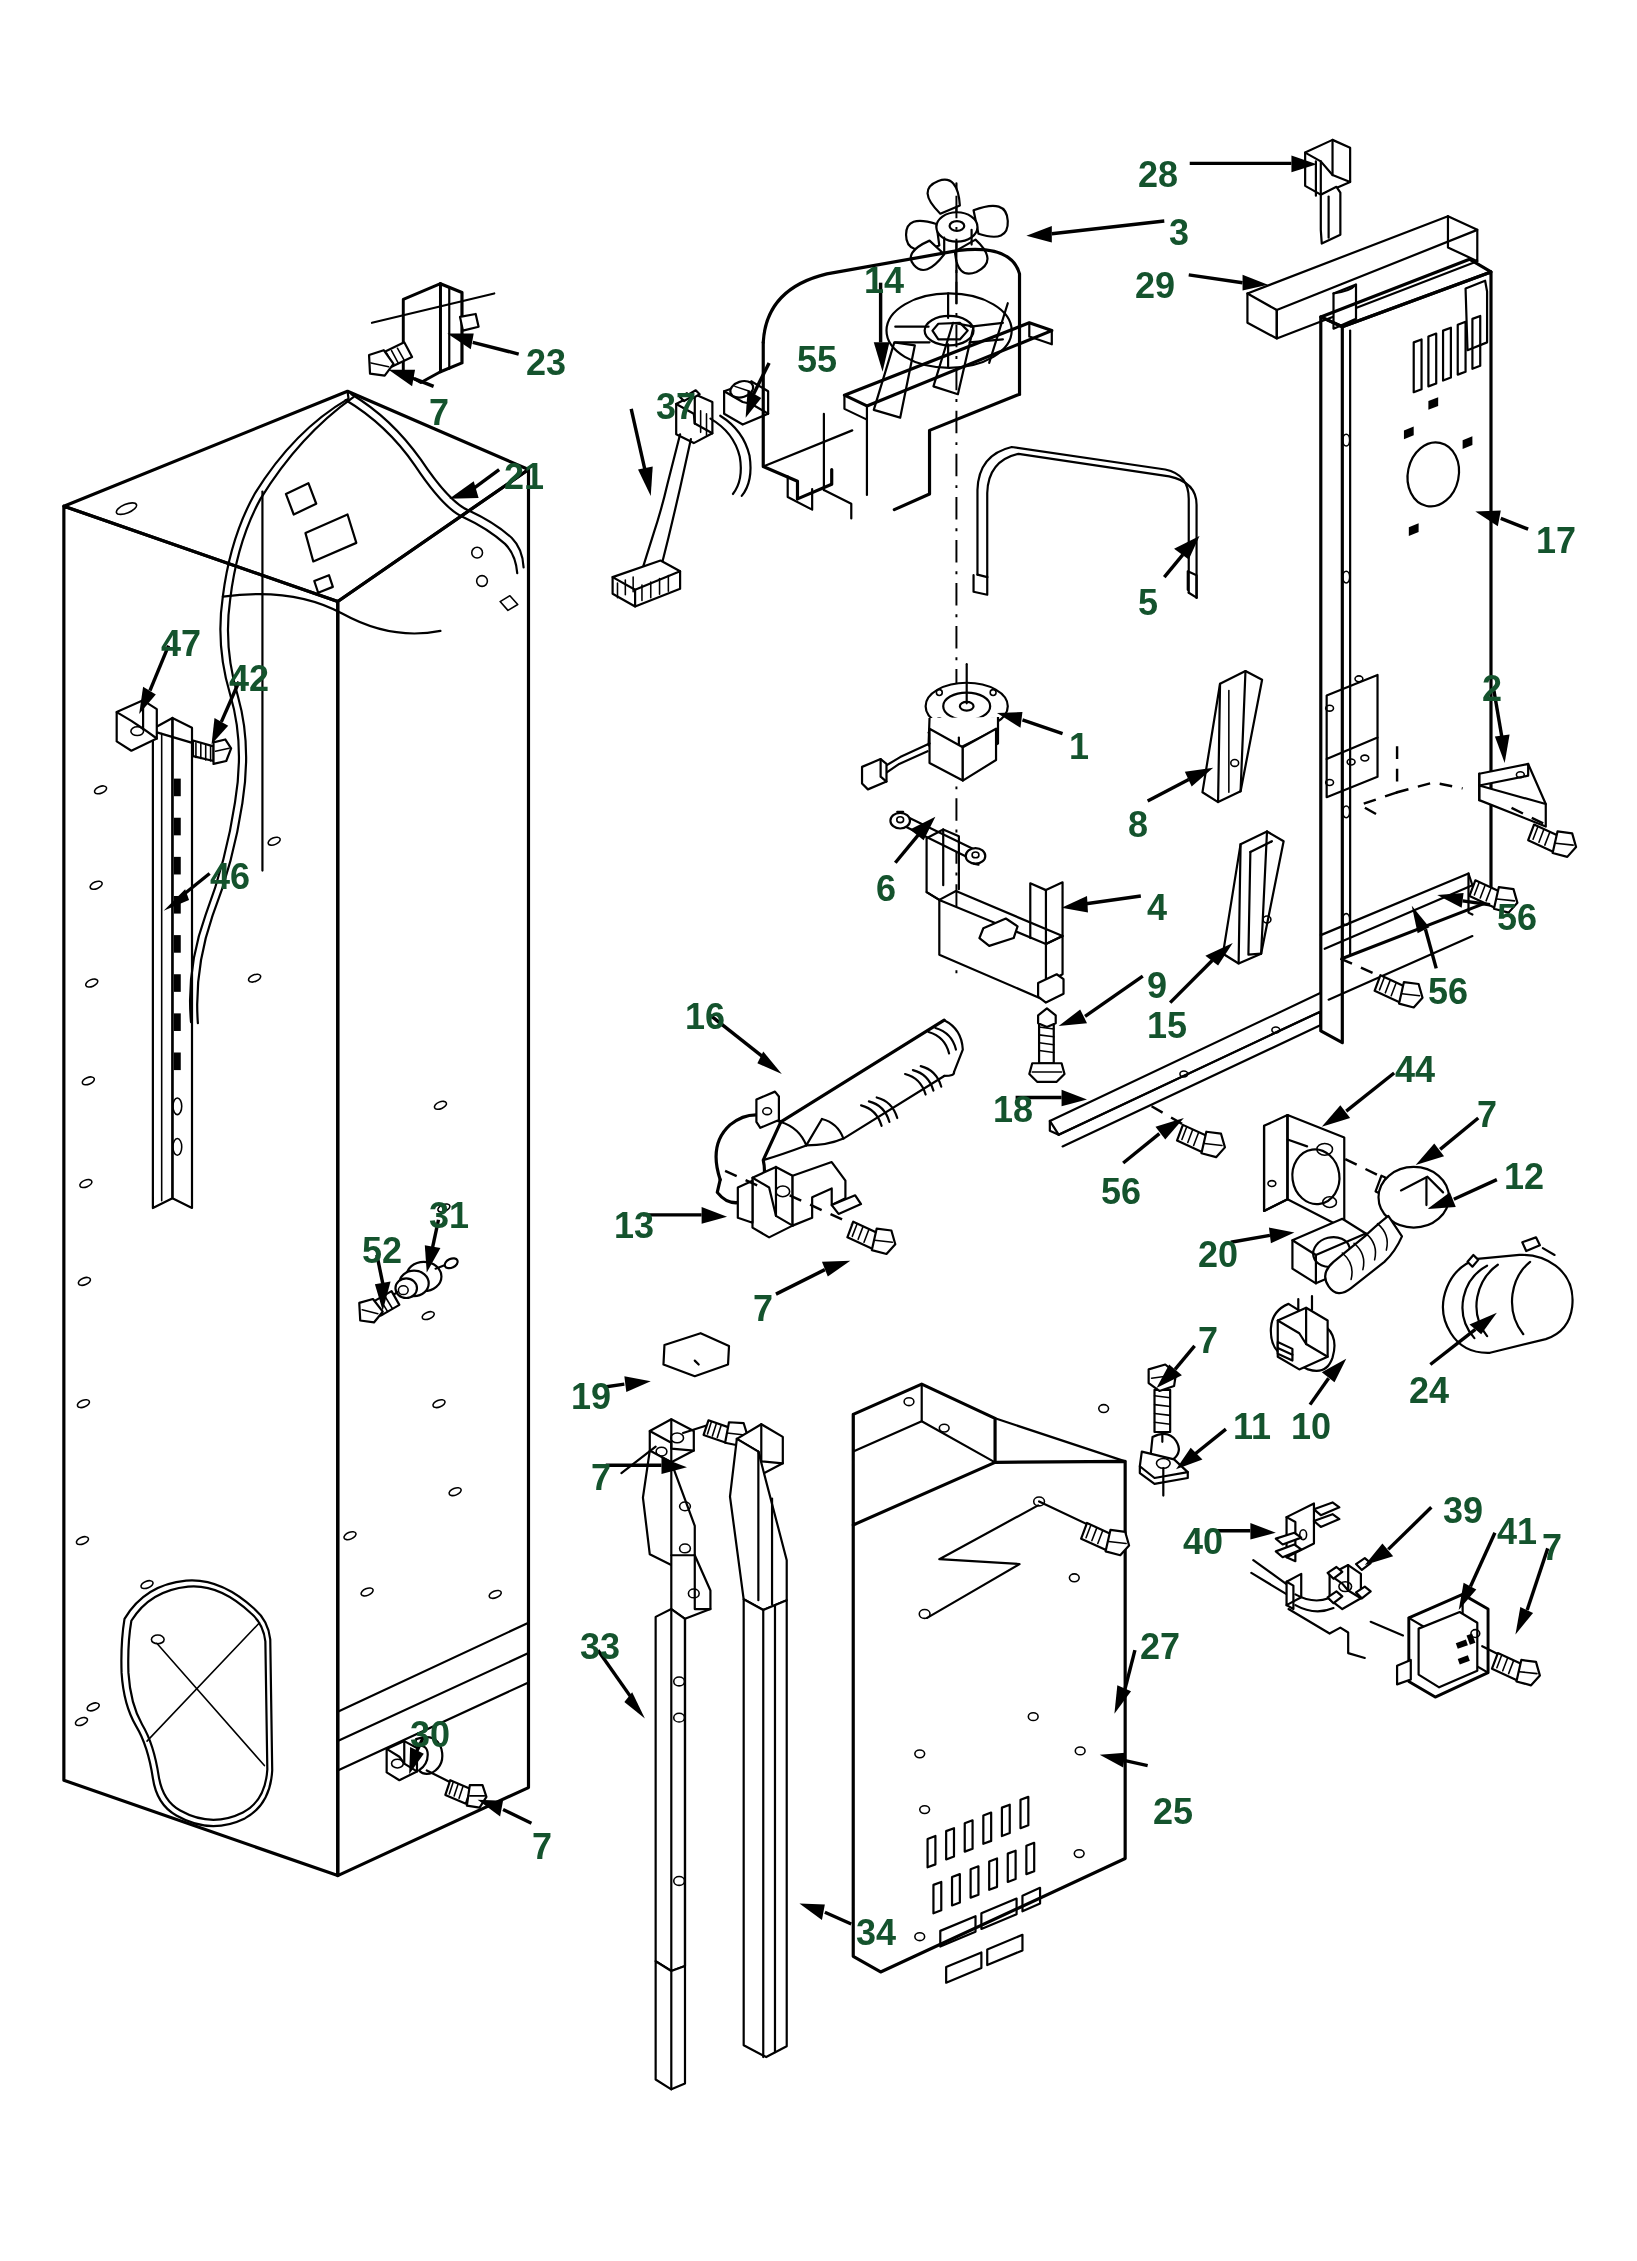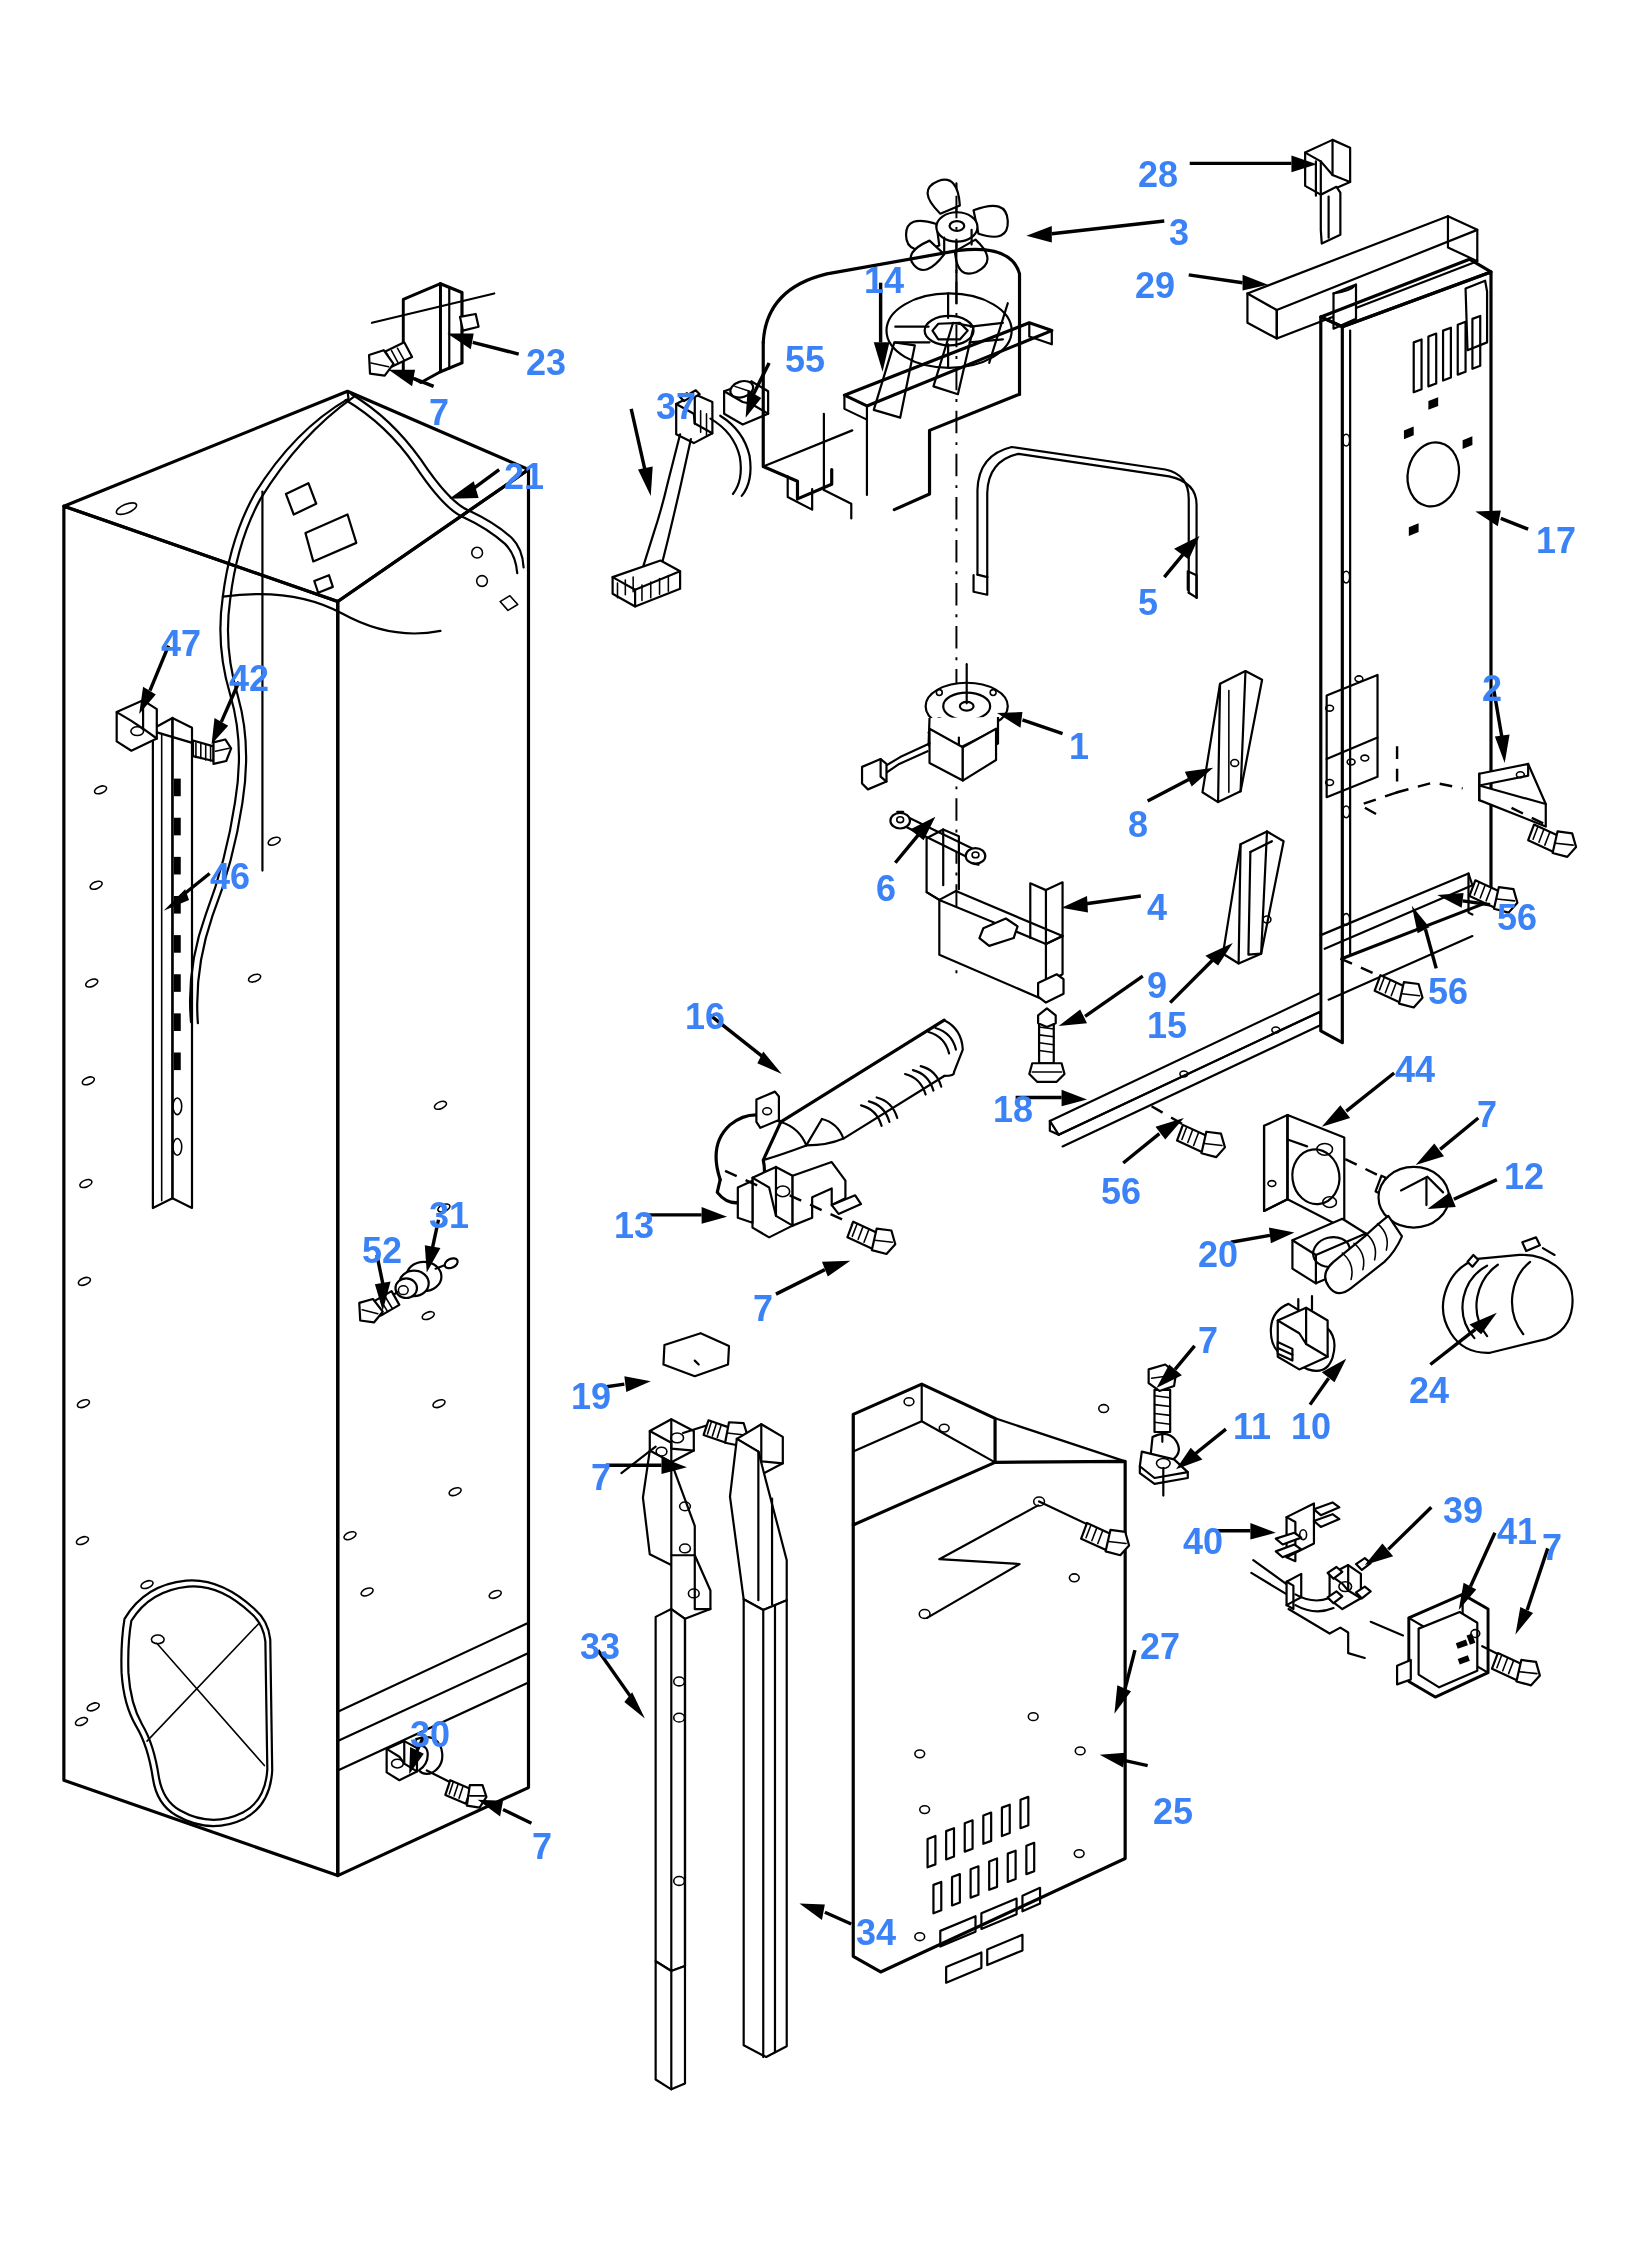--- a/index.html
+++ b/index.html
@@ -9,21 +9,21 @@
     position:relative;
     width:1638px;height:2261px;
     background:#ffffff;
     overflow:hidden;
   }
   #artboard{position:absolute;left:0;top:0;width:1638px;height:2261px;}
   .callout{
     position:absolute;
     font-family:"Liberation Sans",sans-serif;
     font-weight:bold;
-    color:#3b82f6;
+    color:#14532d;
     line-height:1;
     white-space:nowrap;
     -webkit-font-smoothing:antialiased;
   }
   .c-lg{font-size:36px;}
   svg{display:block;}
   .ln{fill:none;stroke:#000;stroke-width:4.5;stroke-linejoin:round;stroke-linecap:round;}
   .ln2{fill:none;stroke:#000;stroke-width:6.5;stroke-linejoin:round;stroke-linecap:round;}
   .lnthin{fill:none;stroke:#000;stroke-width:3.2;stroke-linejoin:round;stroke-linecap:round;}
   .lead{fill:none;stroke:#000;stroke-width:7;stroke-linecap:butt;}
@@ -844,21 +844,21 @@
       <path class="fillk" d="M1686 3894 L1634 3892 L1680 3926 Z"></path>
     </g>
 
   </svg>
 
   <div id="callout-layer">
       <div class="callout c-lg" style="left: 1138px; top: 157px;">28</div>
       <div class="callout c-lg" style="left: 1169px; top: 215px;">3</div>
       <div class="callout c-lg" style="left: 1135px; top: 268px;">29</div>
       <div class="callout c-lg" style="left: 864px; top: 263px;">14</div>
-      <div class="callout c-lg" style="left: 785px; top: 342px;">55</div>
+      <div class="callout c-lg" style="left: 761px; top: 342px; padding-left: 36px;">55</div>
       <div class="callout c-lg" style="left: 616px; top: 389px; margin-left: 40px;">37</div>
       <div class="callout c-lg" style="left: 526px; top: 345px;">23</div>
       <div class="callout c-lg" style="left: 429px; top: 395px;">7</div>
       <div class="callout c-lg" style="left: 504px; top: 459px;">21</div>
       <div class="callout c-lg" style="left: 1536px; top: 523px;">17</div>
       <div class="callout c-lg" style="left: 1138px; top: 585px;">5</div>
       <div class="callout c-lg" style="left: 161px; top: 626px;">47</div>
       <div class="callout c-lg" style="left: 229px; top: 661px;">42</div>
       <div class="callout c-lg" style="left: 1069px; top: 729px;">1</div>
       <div class="callout c-lg" style="left: 1482px; top: 671px;">2</div>

